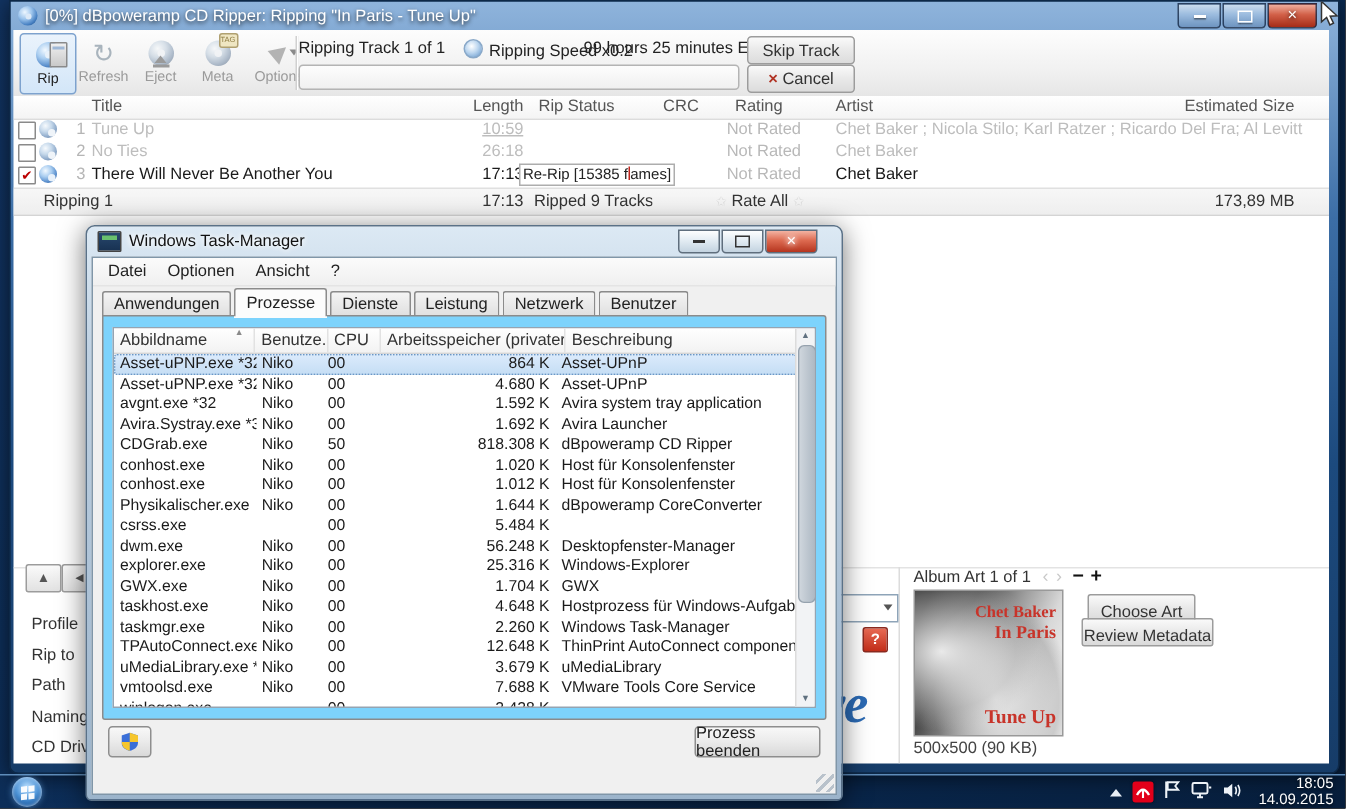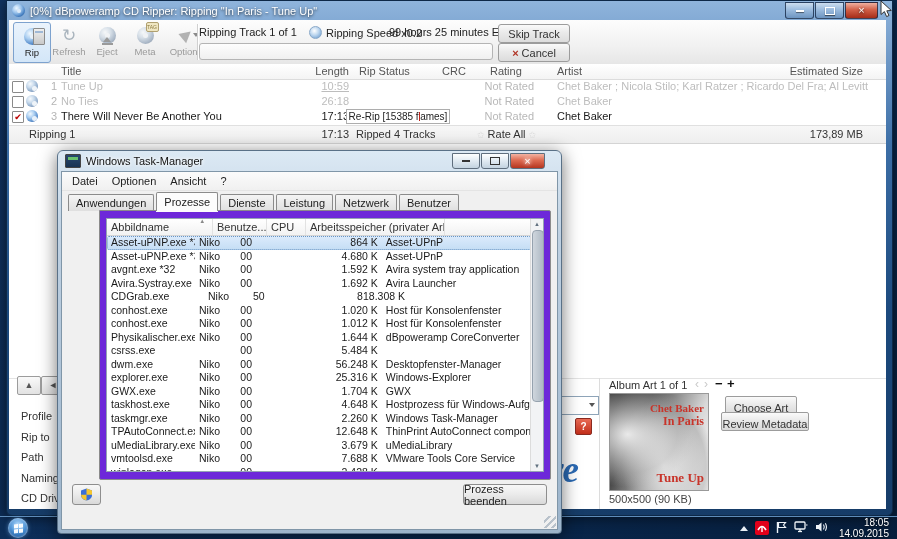--- a/index.html
+++ b/index.html
@@ -109,21 +109,21 @@
   .tm-cap{width:26px;height:14px;border:1px solid #5f6e7d;border-radius:0 0 3px 3px;
     background:linear-gradient(#fdfefe,#e3ecf3 45%,#c3d3e0);display:flex;align-items:center;justify-content:center;color:#333;font-size:9px;}
   .tm-cap.close{width:33px;background:linear-gradient(#f3b3a2,#dd6a50 45%,#b5351f);color:#fff;font-size:11px;}
   .tm-client{position:absolute;left:3px;right:3px;top:20px;bottom:3px;background:#f0f0f0;border:1px solid #8096a8;}
   .tm-menubar{position:absolute;left:0;top:0;right:0;height:18px;background:linear-gradient(#fbfbfb,#f0f0f0);display:flex;align-items:center;padding-left:3px;border-bottom:1px solid #e4e4e4;}
   .tm-menu{padding:2px 7px;color:#222;}
   .tm-tabs{position:absolute;left:6px;top:21px;right:6px;height:18px;display:flex;align-items:flex-end;}
   .tm-tab{border:1px solid #8b8b8b;border-bottom:none;border-radius:2px 2px 0 0;padding:2px 7px 2px 7px;margin-right:2px;
     background:linear-gradient(#f4f4f4,#dfdfdf);color:#222;height:12px;line-height:12px;}
   .tm-tab.active{background:#fcfcfc;height:14px;line-height:14px;position:relative;z-index:2;box-shadow:0 1px 0 #fcfcfc;}
-  .tm-panel{position:absolute;left:6px;right:6px;top:38px;height:268px;background:#6d28d9;border:1px solid #8b8b8b;border-radius:0 2px 2px 2px;margin-left:31px;}
+  .tm-panel{position:absolute;left:6px;right:6px;top:38px;height:268px;background:#7dd3fc;border:1px solid #8b8b8b;border-radius:0 2px 2px 2px;}
   .tm-list{position:absolute;left:6px;right:6px;top:7px;bottom:7px;background:#fff;border:1px solid #95a4b2;}
   .tm-lhead{position:absolute;left:0;top:0;right:12px;height:16px;border-bottom:1px solid #d5d5d5;background:linear-gradient(#ffffff,#f2f2f2);display:flex;}
   .tm-hc{border-right:1px solid #e2e2e2;padding:2px 4px 0 4px;color:#333;white-space:nowrap;overflow:hidden;position:relative;}
   .sort-mark{position:absolute;right:8px;top:-2px;font-size:7px;color:#8a8a8a;}
   .tm-rows{position:absolute;left:0;top:17px;right:12px;bottom:0;overflow:hidden;}
   .tm-row{display:flex;height:13.5px;line-height:13.5px;font-size:10.5px;color:#1a1a1a;}
   .tm-row.selected{background:linear-gradient(#dcebfc,#c4ddf4);outline:1px dotted #6a96c4;outline-offset:-1px;border-radius:2px;}
   .tm-c{padding:0 4px;white-space:nowrap;overflow:hidden;}
   .tm-c.num{text-align:right;}
   .tm-scroll{position:absolute;right:0;top:0;bottom:0;width:12px;background:#f2f3f5;border-left:1px solid #dcdcdc;}
@@ -261,21 +261,21 @@
             <div class="cell" style="left: 300px; width: 40px; text-align: right;">17:13</div>
             <div class="rerip-box">Re-Rip [15385 f<div class="rerip-caret" style="display: inline-block;"></div>ames]</div>
             <div class="cell rating-cell" style="left: 470px; width: 55px; text-align: right;">Not Rated</div>
             <div class="cell" style="left: 548px; right: 10px; color: rgb(26, 26, 26);">Chet Baker</div>
           </div>
         </div>
 
       <div class="summary">
         <span class="cell" style="left:20px;top:2px">Ripping 1</span>
         <span class="cell" style="left:300px;top:2px;width:40px;text-align:right">17:13</span>
-        <span class="cell" style="left:347px;top:2px">Ripped 4 Tracks</span>
+        <span class="cell" style="left:347px;top:2px">Ripped 9 Tracks</span>
         <span class="cell" style="left:468px;top:2px">
           <span class="star">✩</span> <span>Rate All</span> <span class="star">✩</span>
         </span>
         <span class="cell" style="right:23px;top:2px">173,89 MB</span>
       </div>
 
       <div class="lower-div"></div>
       <div class="album-vdiv"></div>
       <div class="side-btn" style="left:8px">▲</div>
       <div class="side-btn" style="left:32px">◄</div>
@@ -342,20 +342,21 @@
           <div class="tm-tab">Netzwerk</div>
           <div class="tm-tab">Benutzer</div>
         </div>
       <div class="tm-panel">
         <div class="tm-list">
           <div class="tm-lhead" id="tm-lhead">
               <div class="tm-hc" style="width: 97px;">Abbildname<div class="sort-mark">▴</div></div>
               <div class="tm-hc" style="width: 45px;">Benutze...</div>
               <div class="tm-hc" style="width: 30px;">CPU</div>
               <div class="tm-hc" style="width: 130px; text-align: left;">Arbeitsspeicher (privater Arbeitssatz)</div>
+              <div class="tm-hc" style="width: 165px;">Beschreibung</div>
             </div>
           <div class="tm-rows" id="tm-rows">
               <div class="tm-row selected">
                 <div class="tm-c" style="width: 89px;">Asset-uPNP.exe *32</div>
                 <div class="tm-c" style="width: 37px;">Niko</div>
                 <div class="tm-c" style="width: 22px;">00</div>
                 <div class="tm-c num" style="width: 122px;">864 K</div>
                 <div class="tm-c" style="width: 157px;">Asset-UPnP</div>
               </div>
               <div class="tm-row">
@@ -377,20 +378,21 @@
                 <div class="tm-c" style="width: 37px;">Niko</div>
                 <div class="tm-c" style="width: 22px;">00</div>
                 <div class="tm-c num" style="width: 122px;">1.692 K</div>
                 <div class="tm-c" style="width: 157px;">Avira Launcher</div>
               </div>
               <div class="tm-row">
                 <div class="tm-c" style="width: 89px;">CDGrab.exe</div>
                 <div class="tm-c" style="width: 37px;">Niko</div>
                 <div class="tm-c" style="width: 22px;">50</div>
                 <div class="tm-c num" style="width: 122px;">818.308 K</div>
+                <div class="tm-c" style="width: 157px;">dBpoweramp CD Ripper</div>
               </div>
               <div class="tm-row">
                 <div class="tm-c" style="width: 89px;">conhost.exe</div>
                 <div class="tm-c" style="width: 37px;">Niko</div>
                 <div class="tm-c" style="width: 22px;">00</div>
                 <div class="tm-c num" style="width: 122px;">1.020 K</div>
                 <div class="tm-c" style="width: 157px;">Host für Konsolenfenster</div>
               </div>
               <div class="tm-row">
                 <div class="tm-c" style="width: 89px;">conhost.exe</div>

